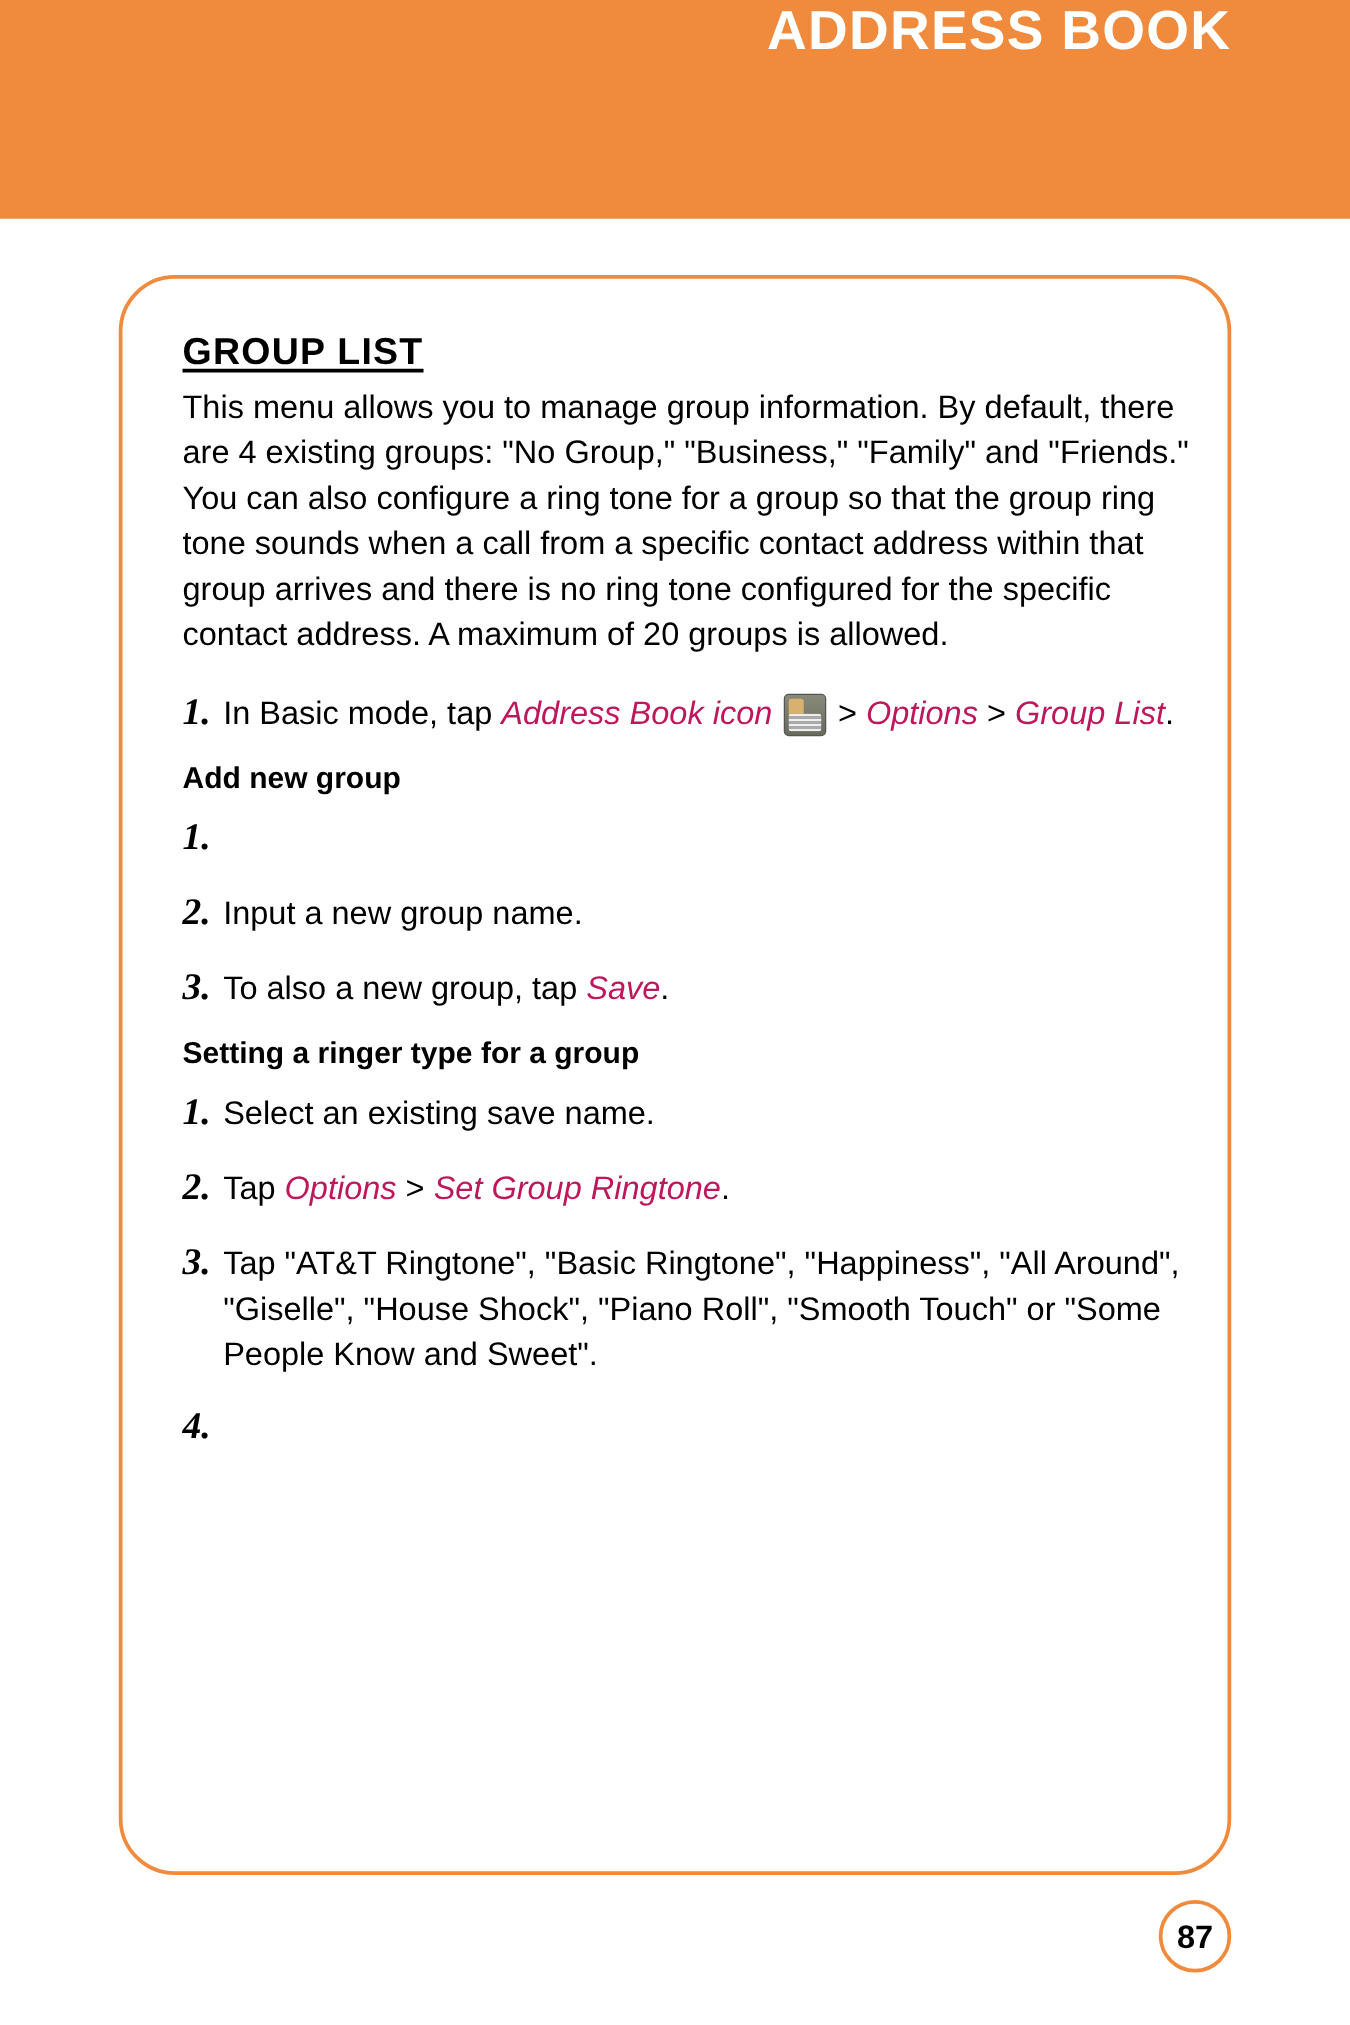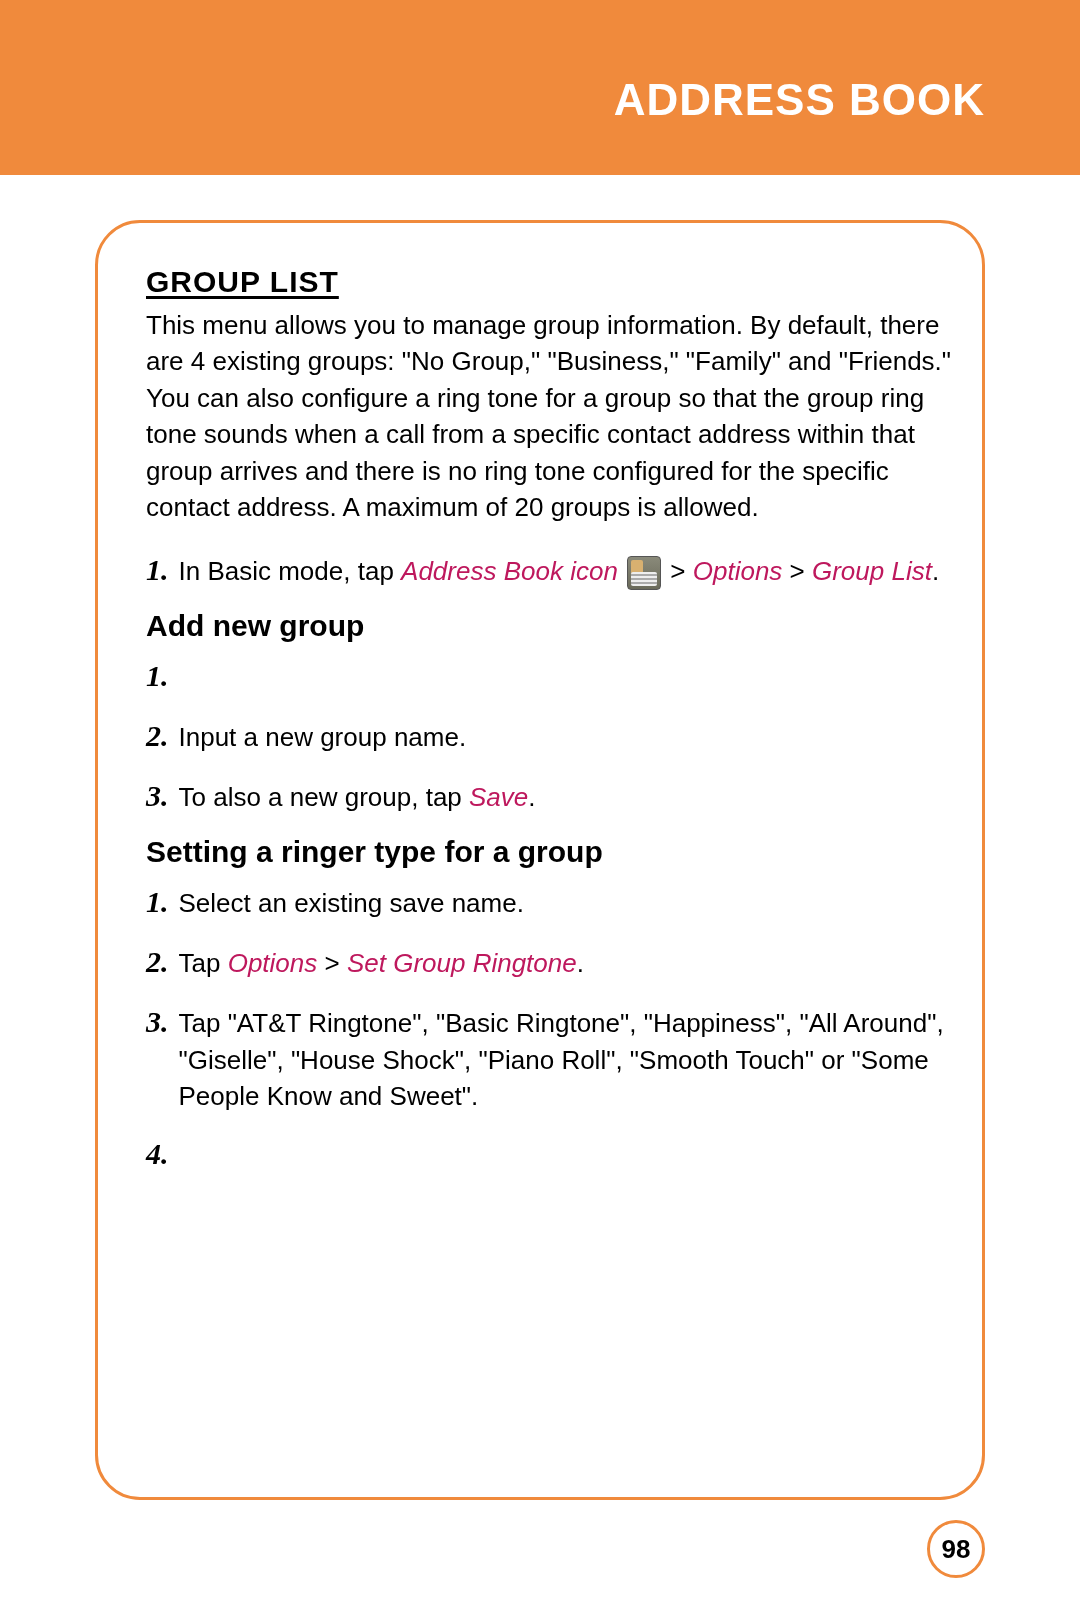--- a/index.html
+++ b/index.html
@@ -11,23 +11,22 @@
       width: 1080px;
       height: 1620px;
       background: #fff;
       font-family: Arial, Helvetica, sans-serif;
       position: relative;
     }
     .header {
       background: #f08a3c;
       height: 175px;
       display: flex;
-      align-items: flex-end;
       justify-content: flex-end;
-      padding: 0 95px 50px 0;
+      padding: 0 95px 74px 0;
     }
     .header-title {
       color: #fff;
       font-size: 44px;
       font-weight: bold;
       letter-spacing: 1px;
     }
     .content-frame {
       position: absolute;
       top: 220px;
@@ -63,21 +62,21 @@
       font-weight: bold;
       font-style: italic;
       font-size: 30px;
       margin-right: 10px;
       flex-shrink: 0;
     }
     .step-text {
       flex: 1;
     }
     .subheading {
-      font-size: 30px;
+      font-size: 24px;
       font-weight: bold;
       margin-top: 14px;
       margin-bottom: 12px;
     }
     .link {
       color: #be185d;
       font-style: italic;
     }
     .icon-inline {
       display: inline-block;
@@ -171,13 +170,13 @@
       <div class="step">
         <span class="step-num">3.</span>
         <span class="step-text"><span>Tap "AT&amp;T Ringtone", "Basic Ringtone", "Happiness", "All Around", "Giselle", "House Shock", "Piano Roll", "Smooth Touch" or "Some People Know and Sweet".</span></span>
       </div>
       <div class="step">
         <span class="step-num">4.</span>
       </div>
     </div>
 </div>
 
-<div class="page-number">98</div>
+<div class="page-number">87</div>
 
 </body></html>

